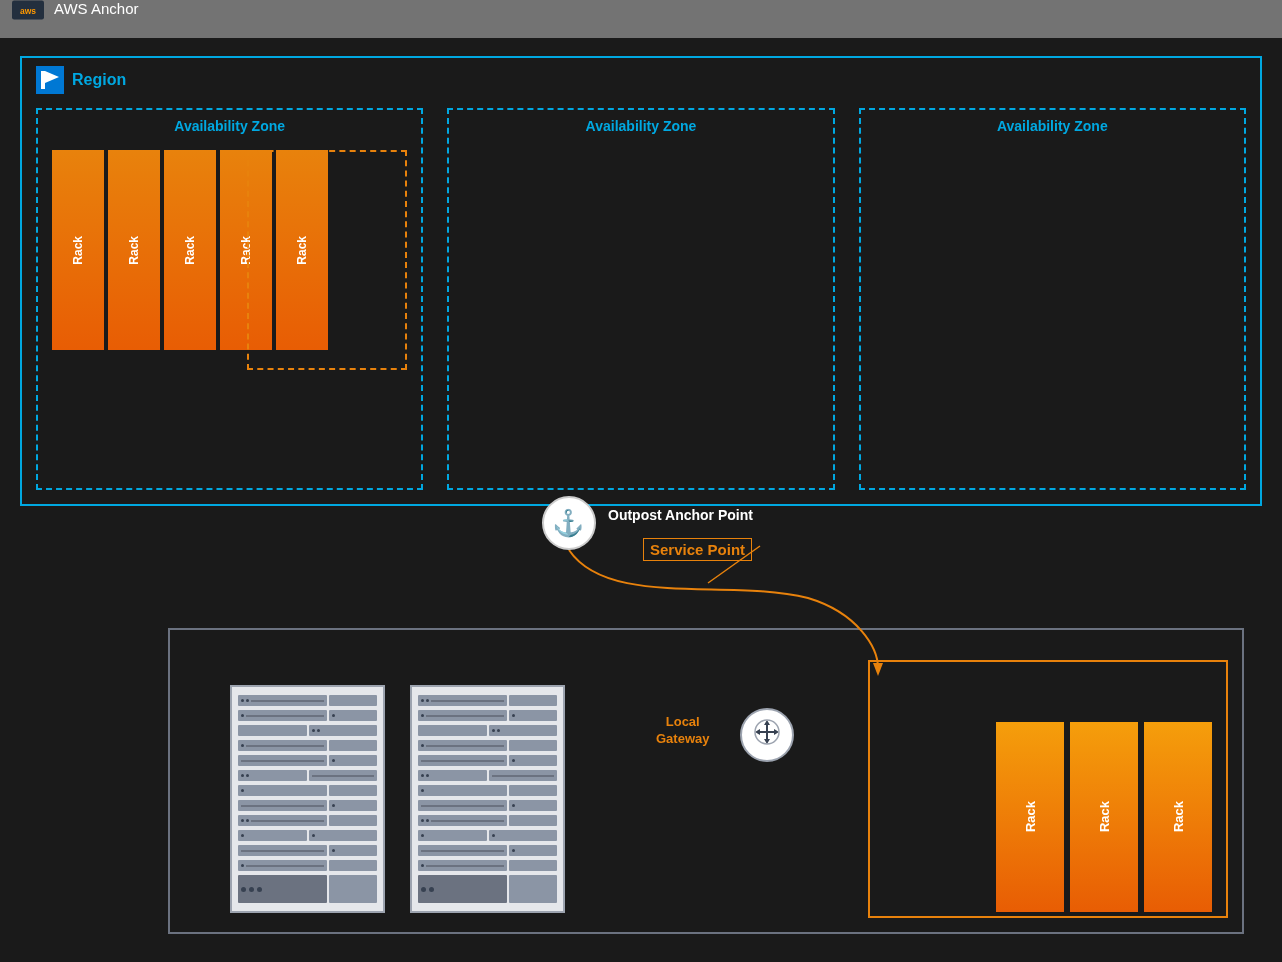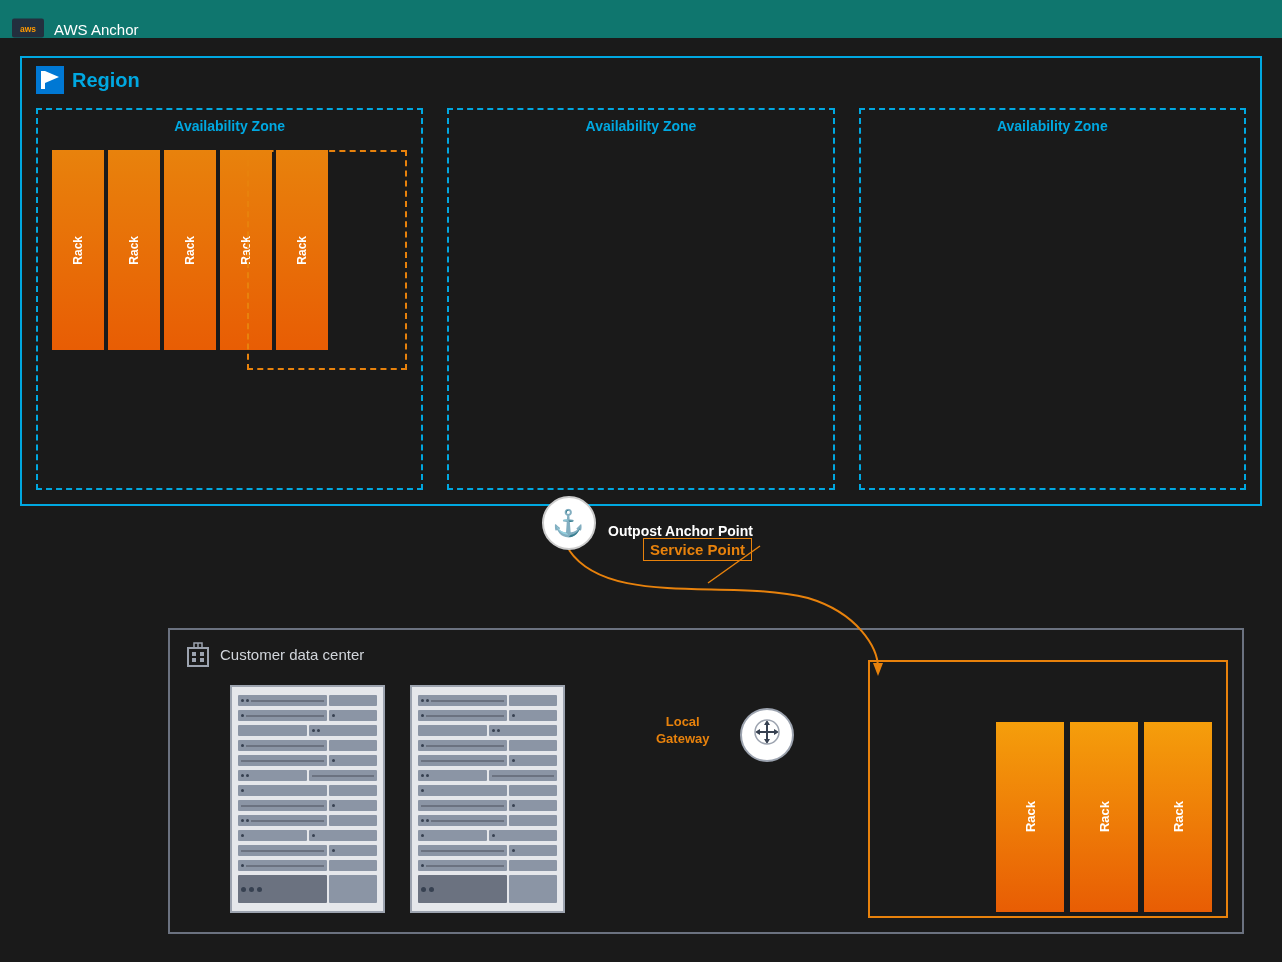--- a/index.html
+++ b/index.html
@@ -22,23 +22,23 @@
       background: #1a1a1a;
     }
 
     
     .aws-bar {
       position: absolute;
       top: 0;
       left: 0;
       right: 0;
       height: 38px;
-      background: #0f766e;
-      display: flex;
-      align-items: flex-end;
+      background: #737373;
+      display: flex;
+      align-items: flex-start;
       padding: 0 12px;
       gap: 10px;
       z-index: 10;
     }
 
     .aws-logo {
       width: 32px;
       height: 20px;
     }
 
@@ -74,21 +74,21 @@
       background: #0078d4;
       display: flex;
       align-items: center;
       justify-content: center;
       color: white;
       font-size: 14px;
     }
 
     .region-label {
       color: #00a8e1;
-      font-size: 20px;
+      font-size: 16px;
       font-weight: bold;
     }
 
     
     .az-container {
       position: absolute;
       top: 50px;
       left: 14px;
       right: 14px;
       bottom: 14px;
@@ -173,21 +173,20 @@
       color: #e8820c;
     }
 
     .anchor-label {
       position: absolute;
       top: 499px;
       left: 600px;
       color: #ffffff;
       font-size: 14px;
       font-weight: bold;
-      margin-top: 16px;
     }
 
     
     .service-link-label {
       position: absolute;
       top: 530px;
       left: 635px;
       color: #e8820c;
       font-size: 15px;
       font-weight: bold;
@@ -440,35 +439,20 @@
   <svg class="connections-svg" xmlns="http://www.w3.org/2000/svg">
 
     <path d="M 561 542 C 600 600, 720 570, 800 590 C 850 605, 870 640, 870 660" stroke="#e8820c" stroke-width="2" fill="none" stroke-dasharray="0"></path>
 
     <polygon points="865,655 875,655 870,668" fill="#e8820c"></polygon>
 
     <line x1="752" y1="538" x2="700" y2="575" stroke="#e8820c" stroke-width="1.5"></line>
   </svg>
 
   <div class="datacenter-box">
-    <div class="datacenter-header">
-      <div class="datacenter-icon">
-        <svg width="28" height="28" viewBox="0 0 28 28">
-
-          <rect x="4" y="8" width="20" height="18" fill="none" stroke="#9ca3af" stroke-width="2"></rect>
-          <rect x="8" y="12" width="4" height="4" fill="#9ca3af"></rect>
-          <rect x="16" y="12" width="4" height="4" fill="#9ca3af"></rect>
-          <rect x="8" y="18" width="4" height="4" fill="#9ca3af"></rect>
-          <rect x="16" y="18" width="4" height="4" fill="#9ca3af"></rect>
-          <rect x="10" y="3" width="8" height="5" fill="none" stroke="#9ca3af" stroke-width="1.5"></rect>
-          <line x1="14" y1="3" x2="14" y2="8" stroke="#9ca3af" stroke-width="1.5"></line>
-        </svg>
-      </div>
-      <span class="datacenter-label">Customer data center</span>
-    </div>
 
     <div style="position:absolute; top:55px; left:60px;">
       <div class="srv-rack-border" style="width:155px;">
 
         <div class="srv-row">
             <div class="srv-cell srv-cell-wide">
               <div class="srv-dot2"></div>
               <div class="srv-dot2"></div>
               <div class="srv-line"></div>
             </div>

